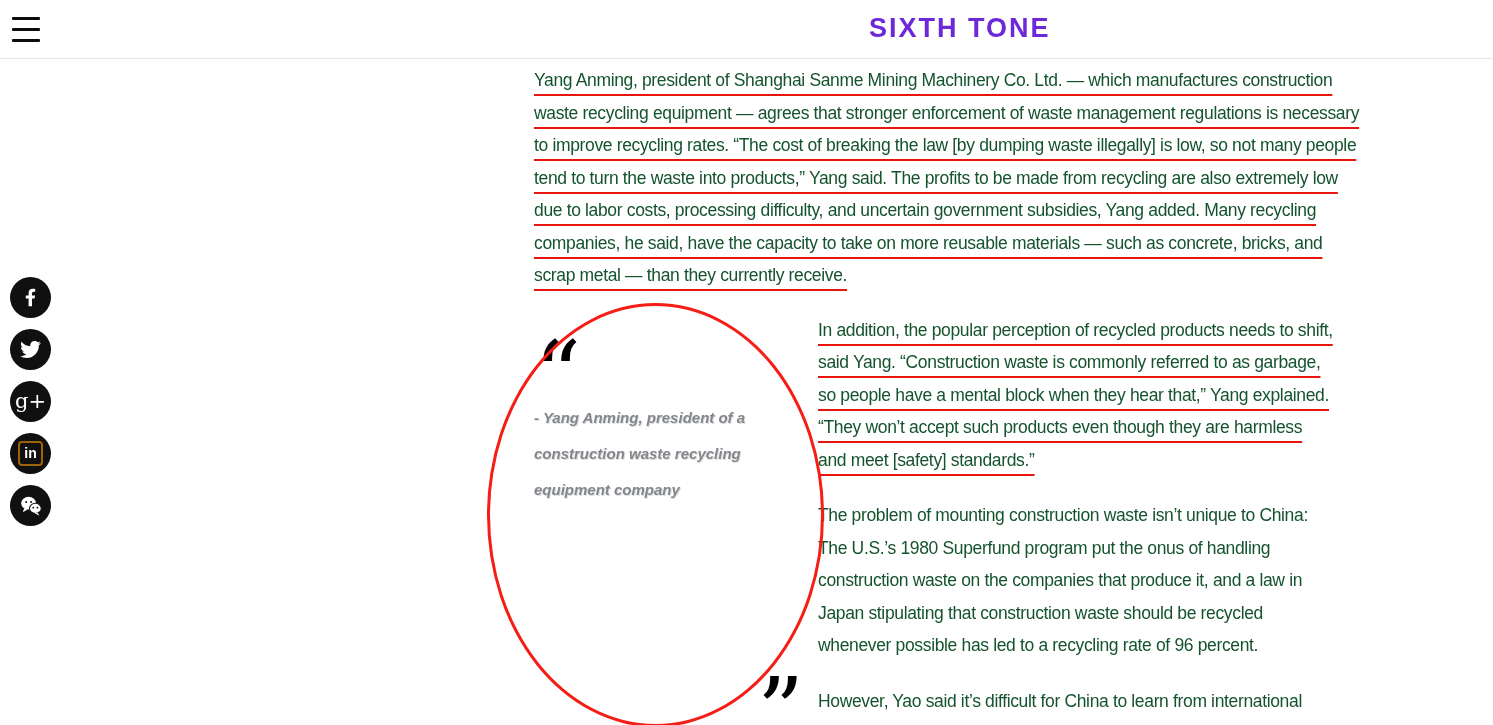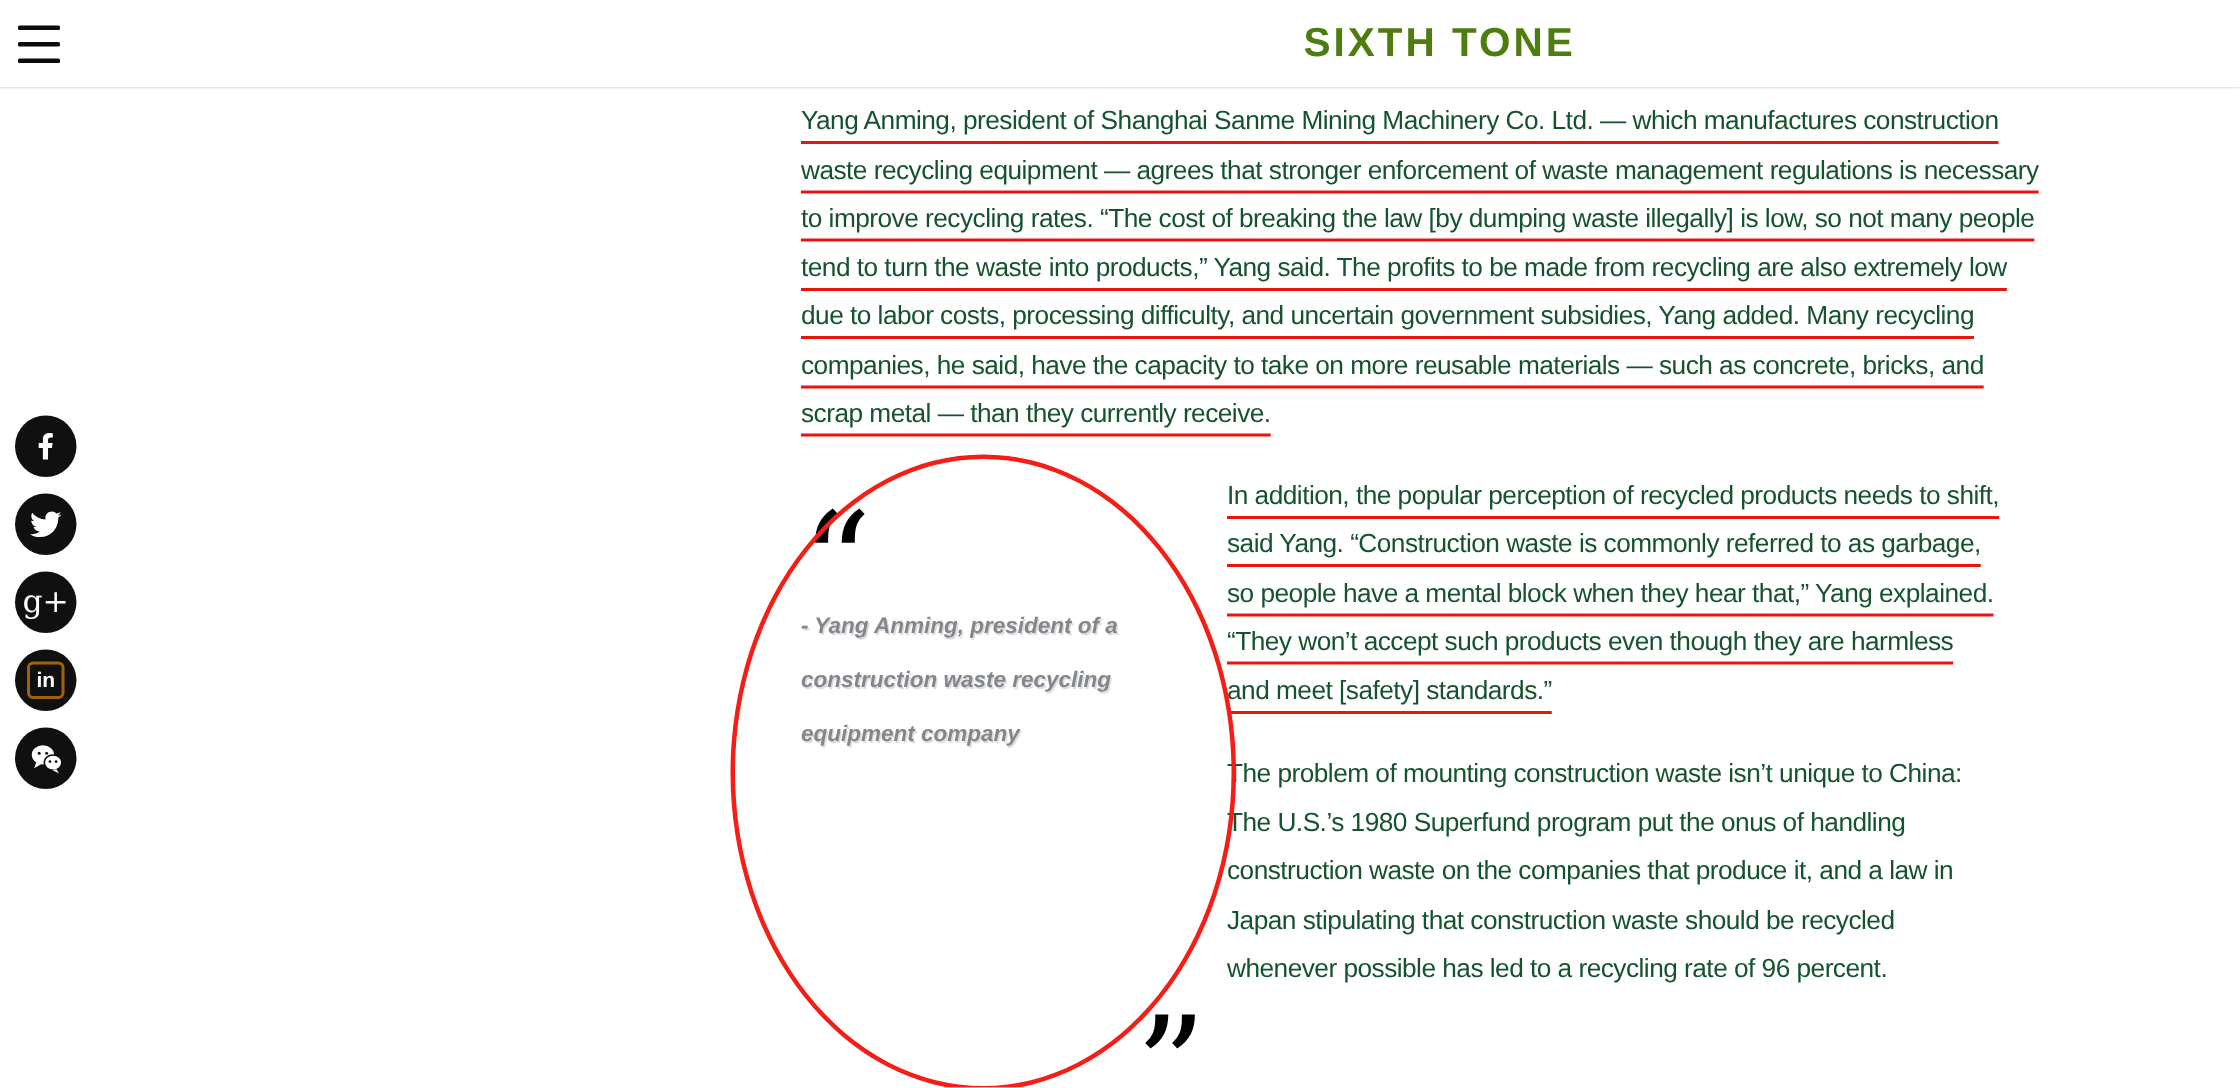--- a/index.html
+++ b/index.html
@@ -14,21 +14,21 @@
     background:#ffffff; border-bottom:1px solid #e6e6e6;
   }
   .hamburger {
     position:absolute; left:12px; top:17px; width:28px; height:25px;
     background:none; border:none; padding:0; cursor:pointer;
     display:flex; flex-direction:column; justify-content:space-between;
   }
   .hamburger span { display:block; width:28px; height:3px; background:#0c0c0c; border-radius:1px; }
   .logo {
     position:absolute; left:869px; top:13px;
-    font-size:27px; font-weight:bold; letter-spacing:2px; color:#4d7c0f;
+    font-size:27px; font-weight:bold; letter-spacing:2px; color:#6d28d9;
     cursor:pointer; white-space:nowrap;
   }
 
   
   .social-rail {
     position:absolute; left:10px; top:277px;
     display:flex; flex-direction:column; gap:11px;
   }
   .social-btn {
     width:41px; height:41px; border-radius:50%;
@@ -142,20 +142,21 @@
 
       <figure class="pullquote" style="margin:0">
         <span class="bigquote open">“</span>
         <figcaption class="pullquote-attrib">- Yang Anming, president of a construction waste recycling equipment company</figcaption>
         <span class="bigquote close">”</span>
       </figure>
 
       <div class="right-col">
         <p class="body-text red-underline">In addition, the popular perception of recycled products needs to shift, said Yang. “Construction waste is commonly referred to as garbage, so people have a mental block when they hear that,” Yang explained. “They won’t accept such products even though they are harmless and meet [safety] standards.”</p>
         <p class="body-text">The problem of mounting construction waste isn’t unique to China: The U.S.’s 1980 Superfund program put the onus of handling construction waste on the companies that produce it, and a law in Japan stipulating that construction waste should be recycled whenever possible has led to a recycling rate of 96 percent.</p>
+        <p class="body-text">However, Yao said it’s difficult for China to learn from international</p>
       </div>
 
     </div>
   </main>
 
   <div class="ellipse-annotation"></div>
 
 </div>
 
 </body></html>

